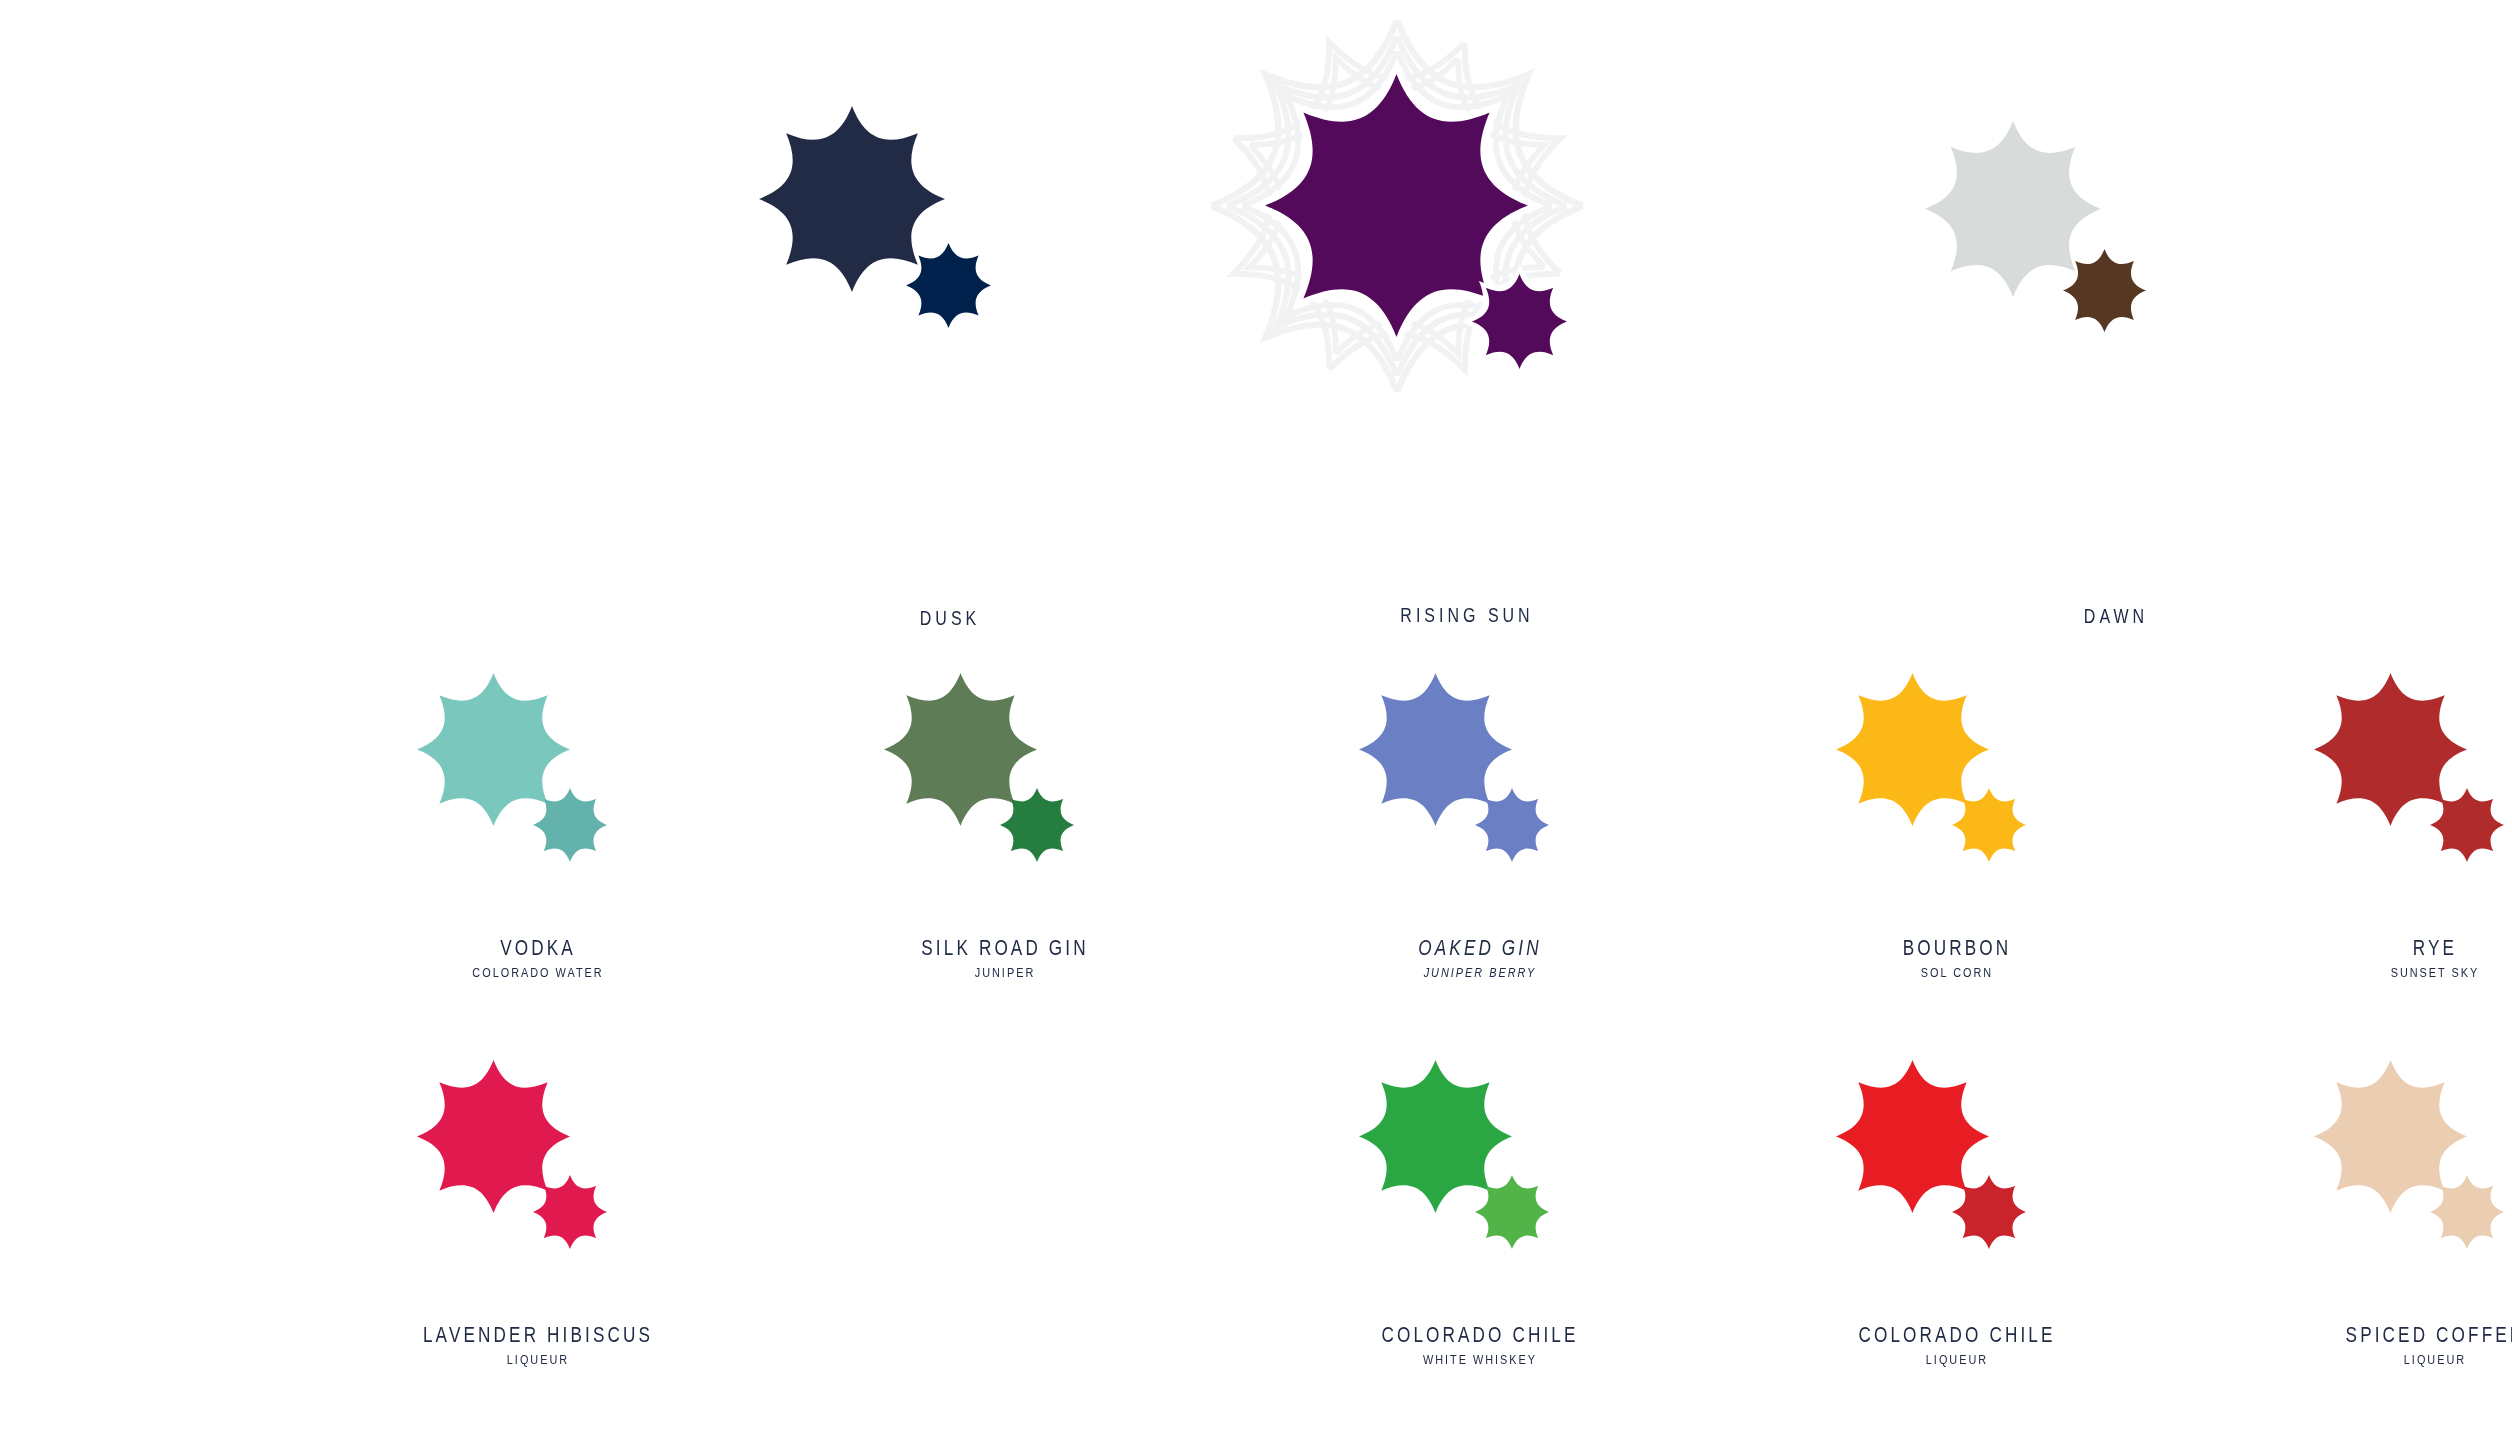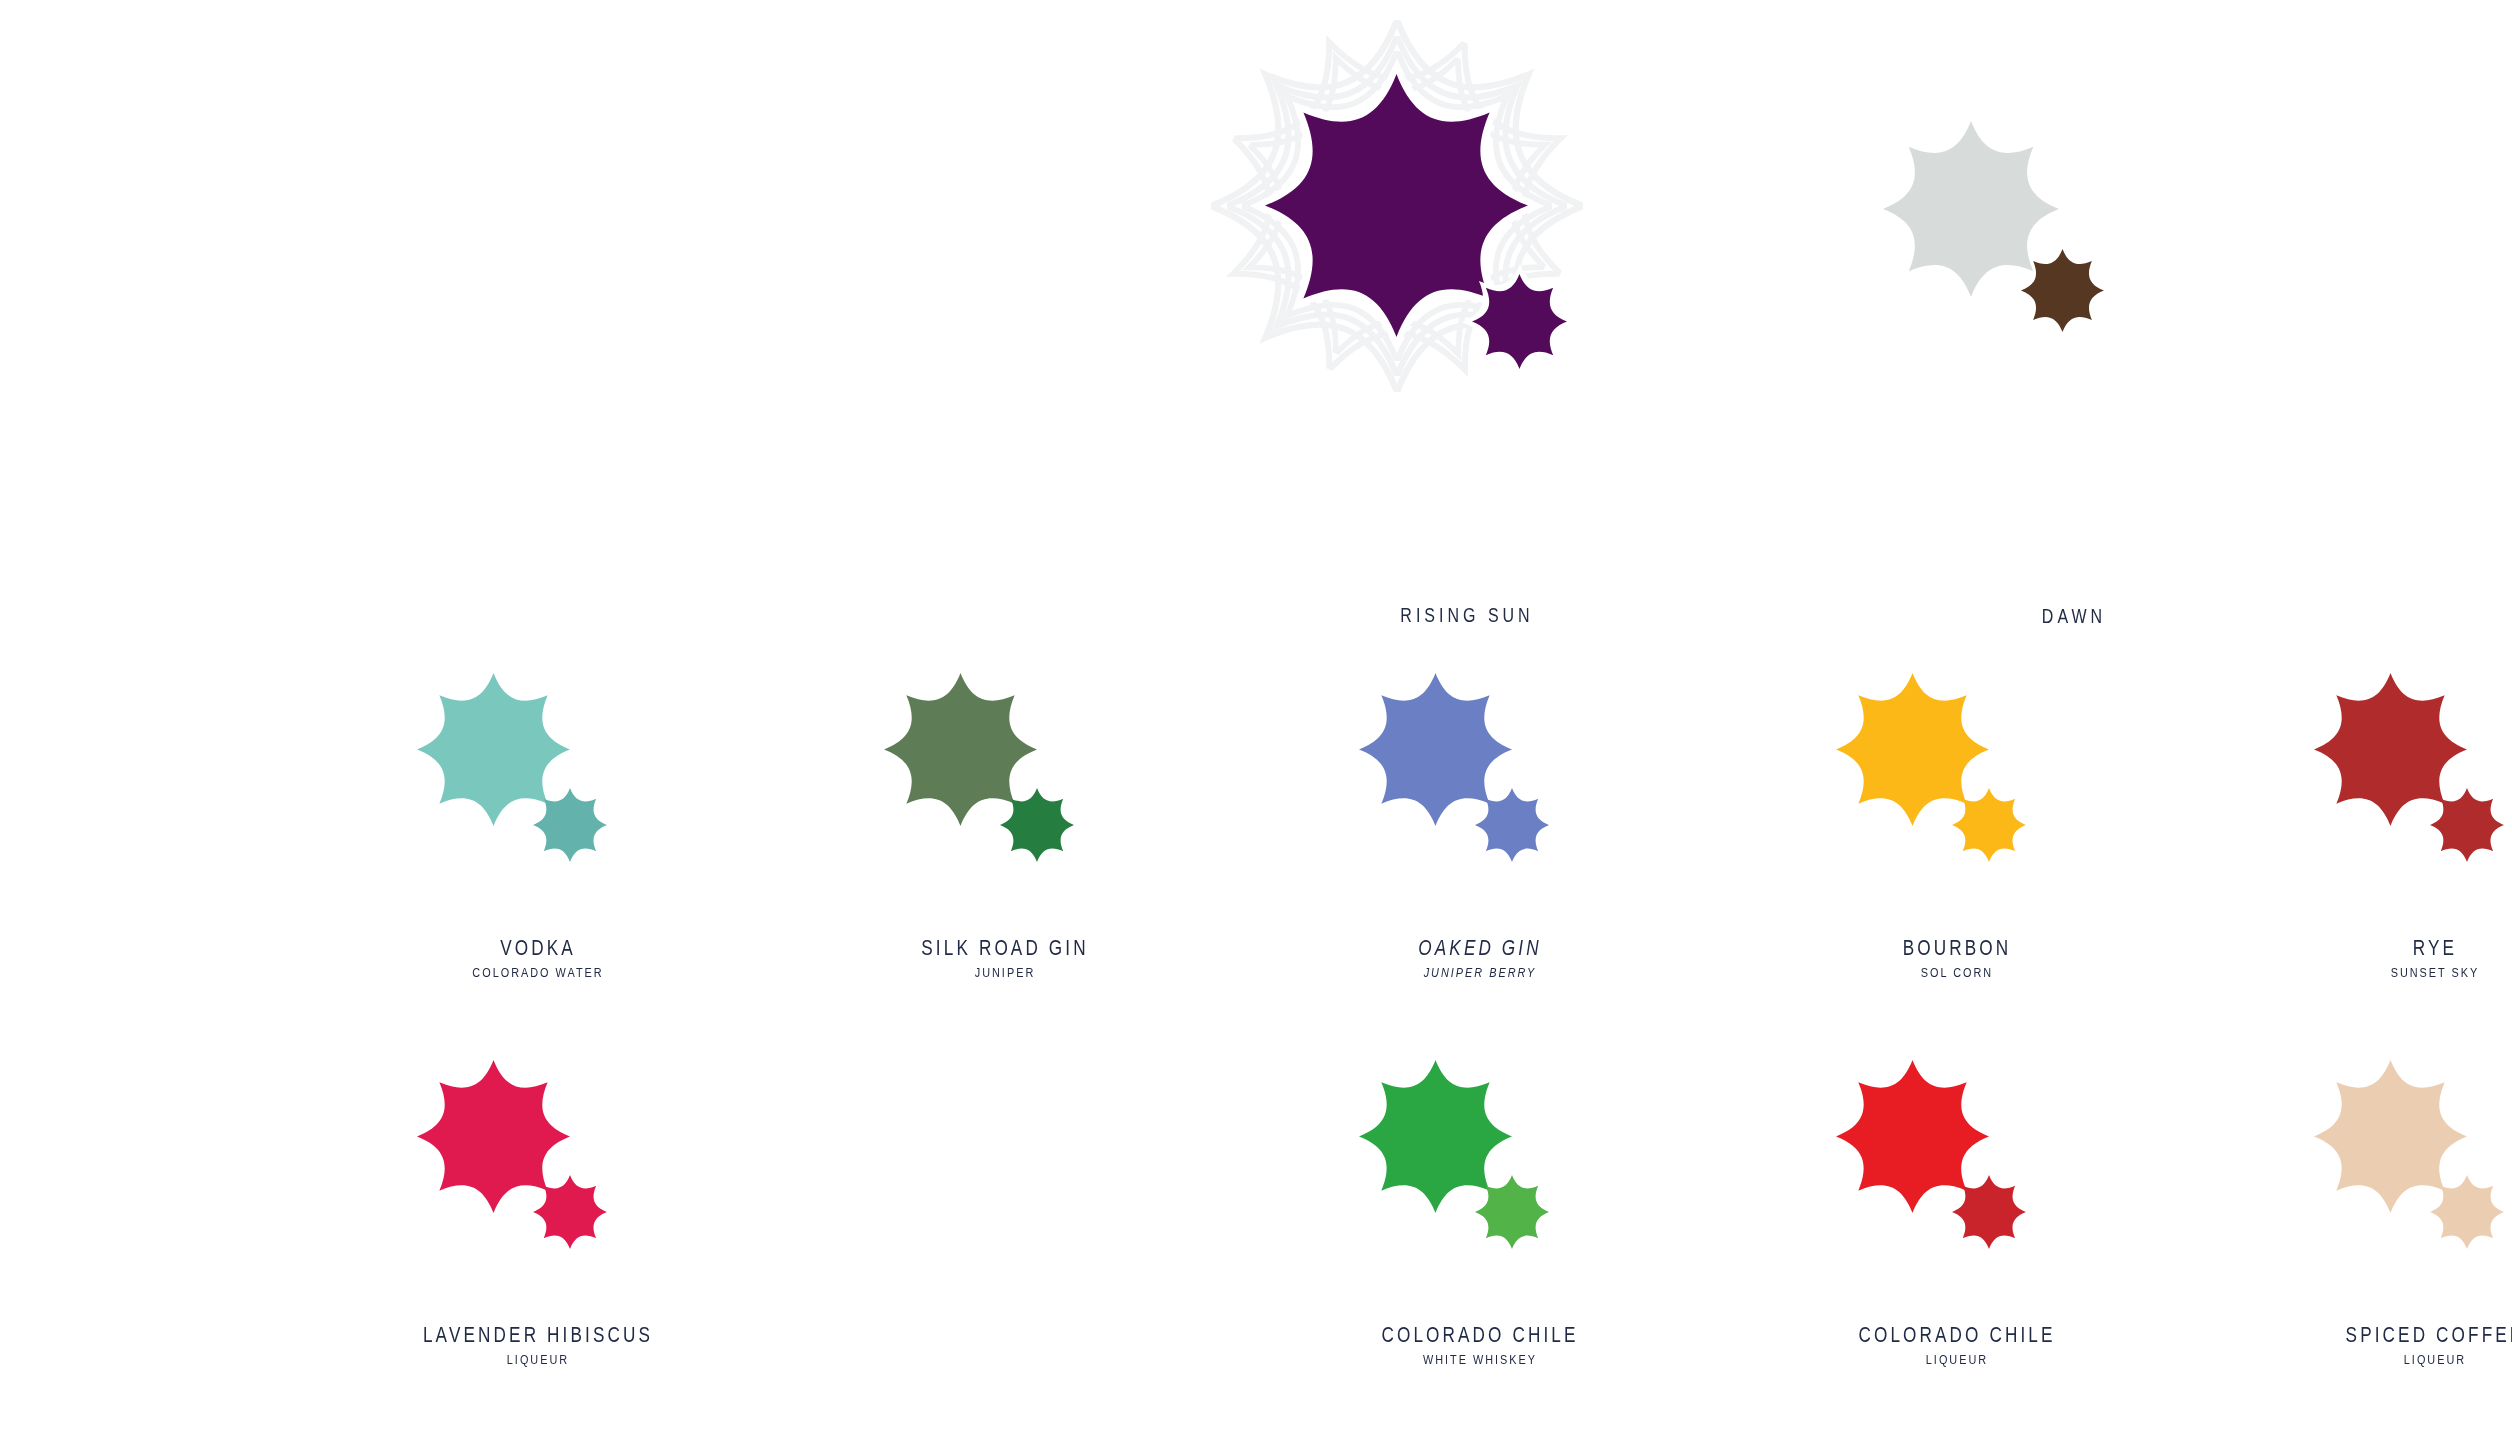--- a/index.html
+++ b/index.html
@@ -81,20 +81,33 @@
     letter-spacing: 2.5px;
     transform: scaleX(0.80);
     margin-top: 7px;
   }
 </style>
 </head>
 <body>
 
 <div id="palette-board">
 
+  <div class="swatch-group row-hero" style="left:754px; top:106px; width:402px; height:201px;">
+    <div class="shape-pair" style="width:402px;height:201px;">
+      <svg class="star-main" style="left:5px; top:0px;" width="186" height="186" viewBox="0 0 100 100">
+        <path d="M50 0 C57 18, 68 22, 85.4 14.6 C78 32, 82 43, 100 50 C82 57, 78 68, 85.4 85.4 C68 78, 57 82, 50 100 C43 82, 32 78, 14.6 85.4 C22 68, 18 57, 0 50 C18 43, 22 32, 14.6 14.6 C32 22, 43 18, 50 0 Z" fill="#222B45"></path>
+      </svg>
+      <svg class="star-accent" style="left:152px; top:137px;" width="85" height="85" viewBox="0 0 100 100">
+        <path d="M50 0 C57 18, 68 22, 85.4 14.6 C78 32, 82 43, 100 50 C82 57, 78 68, 85.4 85.4 C68 78, 57 82, 50 100 C43 82, 32 78, 14.6 85.4 C22 68, 18 57, 0 50 C18 43, 22 32, 14.6 14.6 C32 22, 43 18, 50 0 Z" fill="#00214B"></path>
+      </svg>
+    </div>
+    <div class="label-block" style="top:502px; left:196px;">
+      <span class="label-primary">DUSK</span>
+    </div>
+  </div>
 
   <div class="swatch-group row-hero" style="left:1246px; top:55px; width:452px; height:251px;">
     <div class="shape-pair" style="width:452px;height:251px;">
 
       <svg class="star-deco" style="left:-35px; top:-35px;" width="372" height="372" viewBox="0 0 100 100">
         <path d="M50 0 C57 18, 68 22, 85.4 14.6 C78 32, 82 43, 100 50 C82 57, 78 68, 85.4 85.4 C68 78, 57 82, 50 100 C43 82, 32 78, 14.6 85.4 C22 68, 18 57, 0 50 C18 43, 22 32, 14.6 14.6 C32 22, 43 18, 50 0 Z" fill="none" stroke="#F1F2F3" stroke-width="1.7"></path>
       </svg>
       <svg class="star-deco" style="left:-19px; top:-19px;" width="340" height="340" viewBox="0 0 100 100">
         <path d="M50 0 C57 18, 68 22, 85.4 14.6 C78 32, 82 43, 100 50 C82 57, 78 68, 85.4 85.4 C68 78, 57 82, 50 100 C43 82, 32 78, 14.6 85.4 C22 68, 18 57, 0 50 C18 43, 22 32, 14.6 14.6 C32 22, 43 18, 50 0 Z" fill="none" stroke="#F1F2F3" stroke-width="1.8"></path>
       </svg>
@@ -121,21 +134,21 @@
       </svg>
       <svg class="star-accent" style="left:226px; top:219px;" width="95" height="95" viewBox="0 0 100 100">
         <path d="M50 0 C57 18, 68 22, 85.4 14.6 C78 32, 82 43, 100 50 C82 57, 78 68, 85.4 85.4 C68 78, 57 82, 50 100 C43 82, 32 78, 14.6 85.4 C22 68, 18 57, 0 50 C18 43, 22 32, 14.6 14.6 C32 22, 43 18, 50 0 Z" fill="#530A5B"></path>
       </svg>
     </div>
     <div class="label-block" style="top:550px; left:221px;">
       <span class="label-primary">RISING SUN</span>
     </div>
   </div>
 
-  <div class="swatch-group row-hero" style="left:1878px; top:121px; width:402px; height:201px;justify-content:flex-end;">
+  <div class="swatch-group row-hero" style="left:1920px; top:121px; width:402px; height:201px;justify-content:flex-end;">
     <div class="shape-pair" style="width:402px;height:201px;">
       <svg class="star-main" style="left:5px; top:0px;" width="176" height="176" viewBox="0 0 100 100">
         <path d="M50 0 C57 18, 68 22, 85.4 14.6 C78 32, 82 43, 100 50 C82 57, 78 68, 85.4 85.4 C68 78, 57 82, 50 100 C43 82, 32 78, 14.6 85.4 C22 68, 18 57, 0 50 C18 43, 22 32, 14.6 14.6 C32 22, 43 18, 50 0 Z" fill="#D7DBDA"></path>
       </svg>
       <svg class="star-accent" style="left:143px; top:128px;" width="83" height="83" viewBox="0 0 100 100">
         <path d="M50 0 C57 18, 68 22, 85.4 14.6 C78 32, 82 43, 100 50 C82 57, 78 68, 85.4 85.4 C68 78, 57 82, 50 100 C43 82, 32 78, 14.6 85.4 C22 68, 18 57, 0 50 C18 43, 22 32, 14.6 14.6 C32 22, 43 18, 50 0 Z" fill="#553722"></path>
       </svg>
     </div>
     <div class="label-block" style="top:485px; left:196px;">
       <span class="label-primary">DAWN</span>

